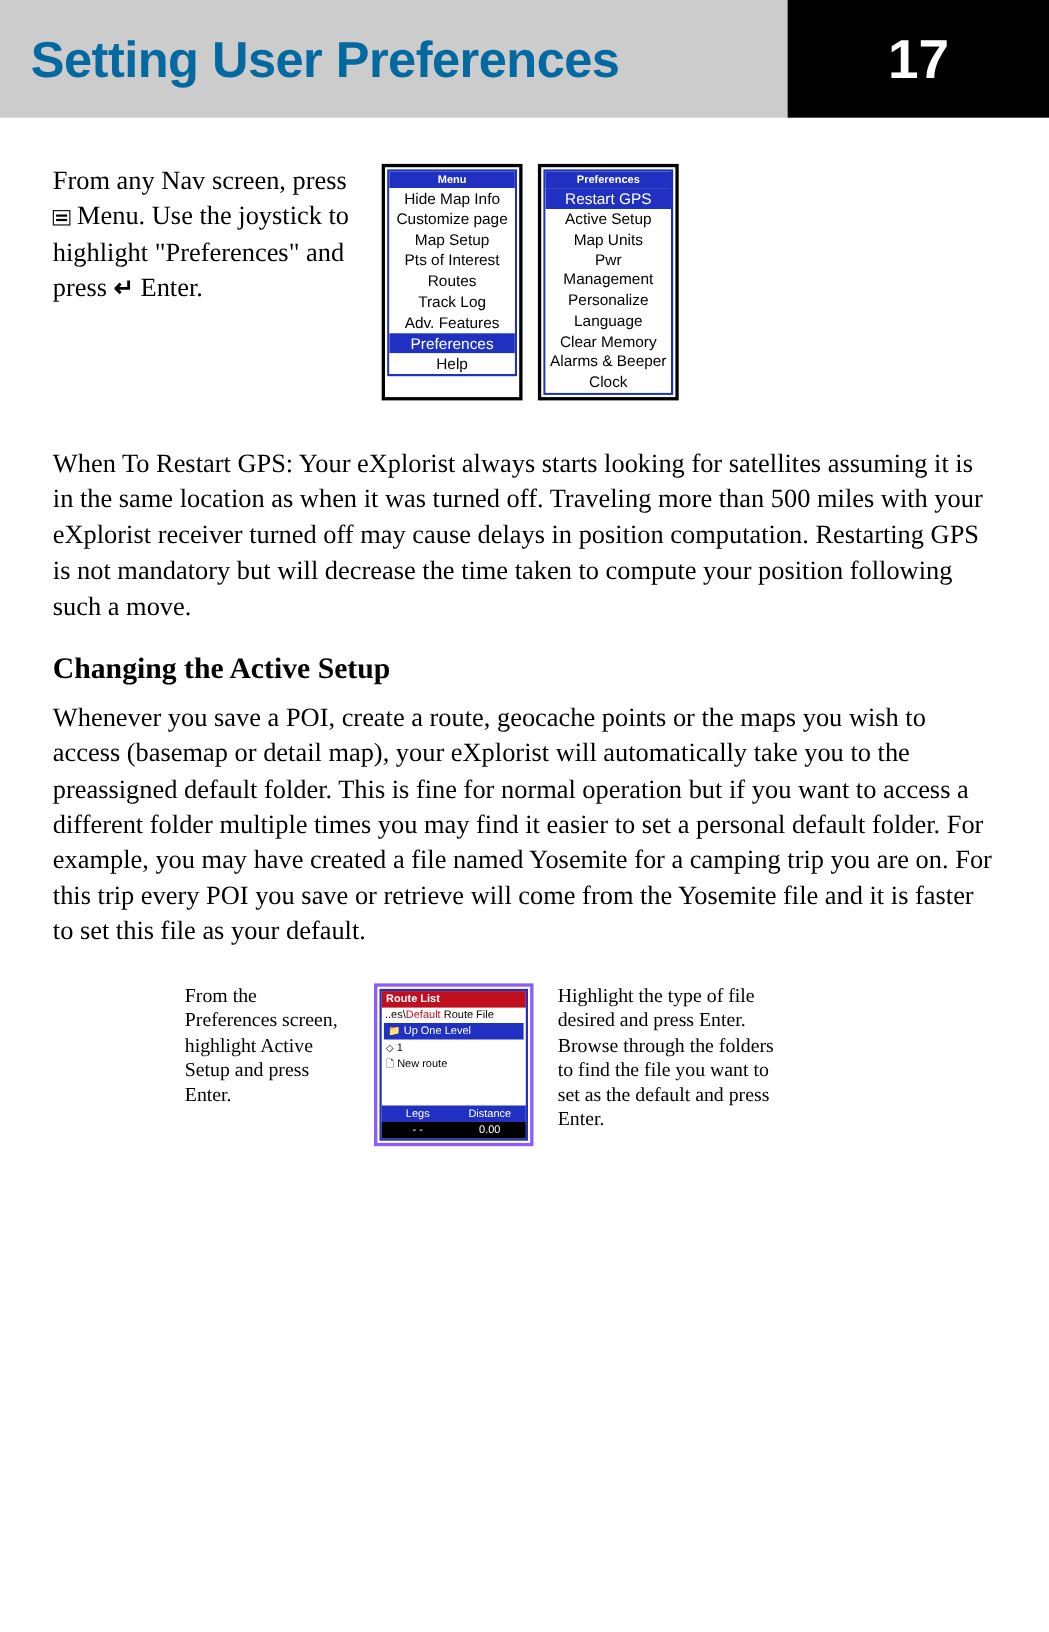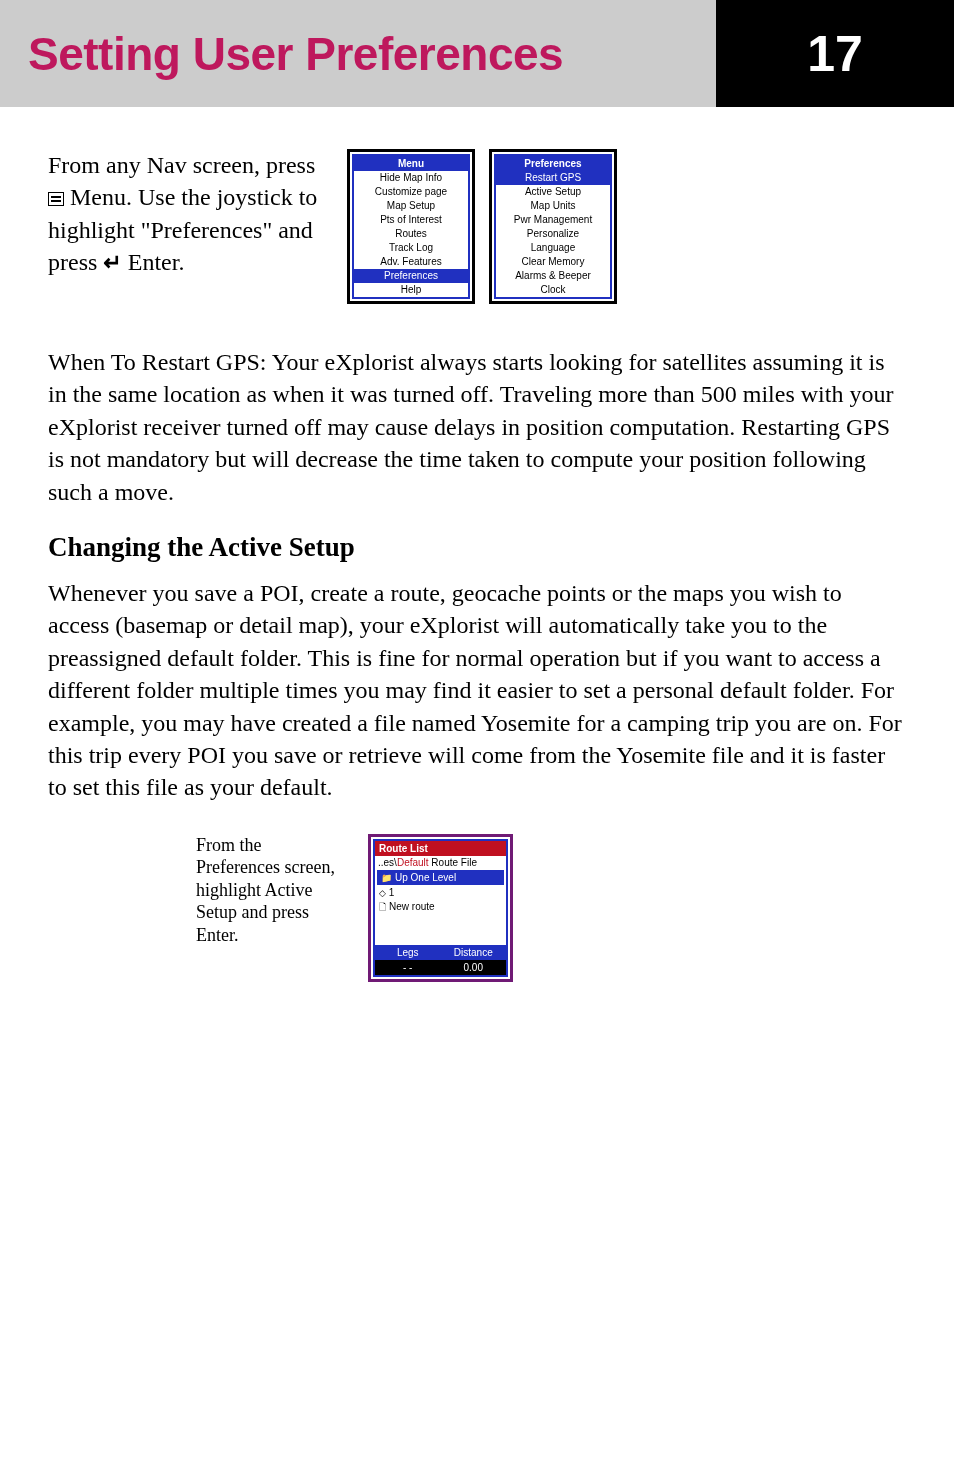--- a/index.html
+++ b/index.html
@@ -1,52 +1,52 @@
 <!DOCTYPE html>
 <html><head>
 <meta charset="utf-8">
 <style>
   * { margin: 0; padding: 0; box-sizing: border-box; }
   body { font-family: Georgia, 'Times New Roman', serif; background: #fff; width: 954px; }
   
   .header-bar { display: flex; height: 107px; }
   .header-left { flex: 1; background: #ccc; display: flex; align-items: center; padding-left: 28px; }
-  .header-title { font-family: Arial, Helvetica, sans-serif; font-size: 46px; font-weight: bold; color: #be185d; letter-spacing: -0.5px; }
+  .header-title { font-family: Arial, Helvetica, sans-serif; font-size: 46px; font-weight: bold; color: #0369a1; letter-spacing: -0.5px; }
   .header-right { width: 238px; background: #000; display: flex; align-items: center; justify-content: center; }
   .header-page { font-family: Arial, Helvetica, sans-serif; font-size: 50px; font-weight: bold; color: #fff; }
   
   .content { padding: 42px 48px 30px 48px; }
   
   .section-title { font-family: Georgia, 'Times New Roman', serif; font-size: 27px; font-weight: bold; margin-bottom: 8px; }
   
   .access-row { display: flex; gap: 14px; margin-bottom: 42px; }
   .access-text { flex: 0 0 285px; font-size: 24px; line-height: 1.35; }
   .menu-icon-inline { display: inline-block; width: 16px; height: 14px; border: 1.5px solid #000; position: relative; vertical-align: -1px; }
   .menu-icon-inline:before { content: ''; position: absolute; left: 2px; right: 2px; top: 3px; height: 1.5px; background: #000; }
   .menu-icon-inline:after { content: ''; position: absolute; left: 2px; right: 2px; top: 7px; height: 1.5px; background: #000; }
   .enter-icon { display: inline-block; font-weight: bold; font-size: 22px; }
   
   .screenshot-box { border: 3px solid #000; background: #fff; width: 128px; font-family: Arial, sans-serif; }
   .screenshot-inner { border: 2px solid #2030c0; margin: 2px; text-align: center; }
   .screenshot-header { background: #2030c0; color: #fff; font-size: 10px; font-weight: bold; padding: 2px 4px; }
   .screenshot-items { background: #fff; padding: 0; }
-  .screenshot-item { font-size: 10px; color: #000; padding: 1px 4px; line-height: 1.2; }
+  .screenshot-item { font-size: 14px; color: #000; padding: 1px 4px; line-height: 1.2; }
   .screenshot-item.highlighted { background: #2030c0; color: #fff; }
   
   .use-text { flex: 0 0 128px; font-size: 20px; line-height: 1.25; }
   
   .body-text { font-size: 24px; line-height: 1.35; margin-bottom: 24px; }
   
   .sub-title { font-family: Georgia, 'Times New Roman', serif; font-size: 27px; font-weight: bold; margin-bottom: 14px; margin-top: 6px; }
   
   .bottom-row { display: flex; gap: 22px; padding-left: 120px; margin-top: 30px; }
-  .bottom-text { flex: 0 0 150px; font-size: 18px; line-height: 1.25; margin-left: 28px; }
+  .bottom-text { flex: 0 0 150px; font-size: 18px; line-height: 1.25; }
   .bottom-text-right { flex: 0 0 210px; font-size: 18px; line-height: 1.25; }
   
-  .route-box { border: 3px solid #701a75; background: #fff; width: 145px; font-family: Arial, sans-serif; }
+  .route-box { border: 3px solid #8b5cf6; background: #fff; width: 145px; font-family: Arial, sans-serif; }
   .route-inner { border: 2px solid #2030c0; margin: 2px; }
   .route-header { background: #c01020; color: #fff; font-size: 10px; font-weight: bold; padding: 2px 4px; }
   .route-path { font-size: 10px; padding: 1px 3px; color: #000; }
   .route-path .red { color: #c01020; font-weight: normal; }
   .route-up { background: #2030c0; color: #fff; font-size: 10px; padding: 2px 4px; margin: 1px 2px; }
   .route-item { font-size: 10px; padding: 1px 4px; color: #000; }
   .route-blank { height: 28px; }
   .route-footer { background: #2030c0; color: #fff; display: flex; font-size: 10px; text-align: center; }
   .route-footer-col { flex: 1; padding: 2px 0; }
   .route-footer-val { background: #000; color: #fff; display: flex; font-size: 10px; text-align: center; }
@@ -135,15 +135,16 @@
           <div class="route-footer-col">Legs</div>
           <div class="route-footer-col">Distance</div>
         </div>
         <div class="route-footer-val">
           <div class="route-footer-val-col">- -</div>
           <div class="route-footer-val-col">0.00</div>
         </div>
       </div>
     </div>
 
+    <div class="bottom-text-right">Highlight the type of file desired and press  Enter.  Browse through the folders to find the file you want to set as the default and press   Enter.</div>
   </div>
 
 </div>
 
 </body></html>

